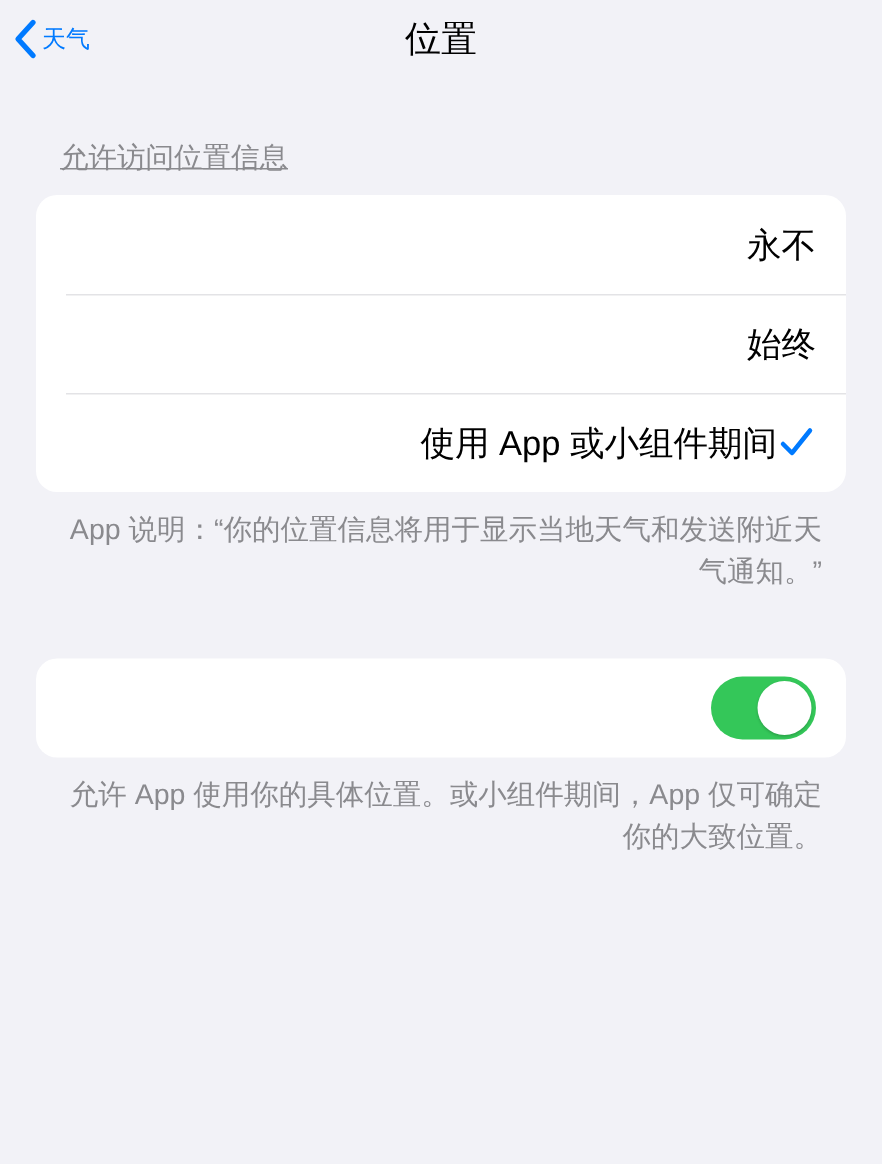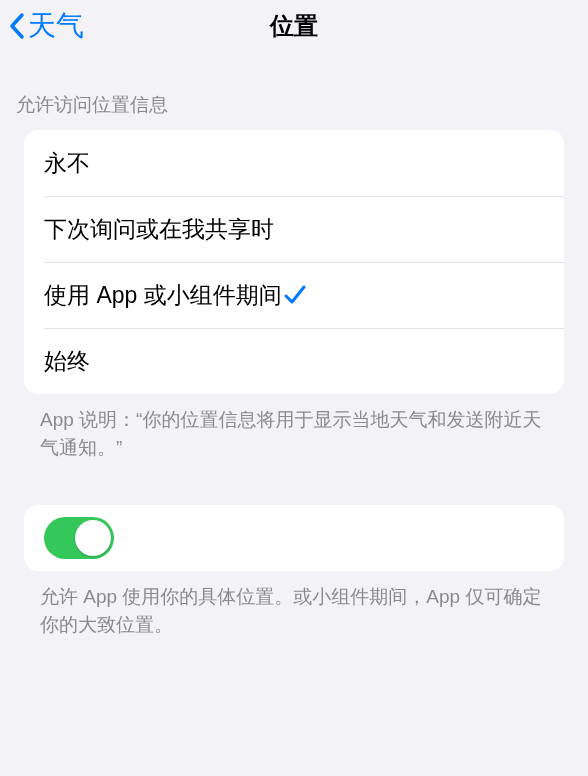--- a/index.html
+++ b/index.html
@@ -16,46 +16,47 @@
       display: flex;
       align-items: center;
       position: relative;
     }
     .back-button {
       display: flex;
       align-items: center;
       gap: 2px;
       padding-left: 8px;
       color: #007aff;
-      font-size: 28px;
+      font-size: 16px;
       cursor: pointer;
     }
     .back-chevron svg { display: block; }
     .navbar-title {
       position: absolute;
       left: 50%;
       transform: translateX(-50%);
       font-size: 24px;
-      font-weight: 700;
+      font-weight: 400;
     }
     .section-header {
-      padding: 40px 40px 12px 16px;
+      padding: 40px 40px 12px 40px;
       font-size: 19px;
       color: #8a8a8e;
+      text-decoration: underline;
     }
     .group {
       margin: 0 24px;
       background: #fff;
       border-radius: 14px;
       overflow: hidden;
     }
     .row {
       display: flex;
       align-items: center;
-      justify-content: flex-start;
+      justify-content: flex-end;
       padding: 0 20px;
       height: 66px;
       font-size: 23px;
       cursor: pointer;
       position: relative;
     }
     .row + .row::before {
       content: "";
       position: absolute;
       left: 20px;
@@ -66,20 +67,21 @@
     }
     .checkmark {
       color: #007aff;
     }
     .checkmark svg { display: block; }
     .section-footer {
       padding: 12px 40px 0 40px;
       font-size: 19px;
       line-height: 1.45;
       color: #8a8a8e;
+      text-align: right;
     }
     .spacer { height: 44px; }
     .toggle {
       position: relative;
       width: 70px;
       height: 42px;
       background: #34c759;
       border-radius: 21px;
       cursor: pointer;
     }
@@ -110,32 +112,29 @@
   <div class="navbar-title">位置</div>
 </div>
 
 <div class="section-header">允许访问位置信息</div>
 
 <div class="group">
   <div class="row">
     <span>永不</span>
   </div>
   <div class="row">
-    <span>下次询问或在我共享时</span>
+    <span>始终</span>
   </div>
   <div class="row">
     <span>使用 App 或小组件期间</span>
     <span class="checkmark">
       <svg width="26" height="26" viewBox="0 0 26 26" fill="none">
         <polyline points="4,14 10,20 22,5" stroke="#007aff" stroke-width="3" stroke-linecap="round" stroke-linejoin="round"></polyline>
       </svg>
     </span>
-  </div>
-  <div class="row">
-    <span>始终</span>
   </div>
 </div>
 
 <div class="section-footer">App 说明：“你的位置信息将用于显示当地天气和发送附近天气通知。”</div>
 
 <div class="spacer"></div>
 
 <div class="group">
   <div class="row">
     <div class="toggle" aria-checked="true"></div>

